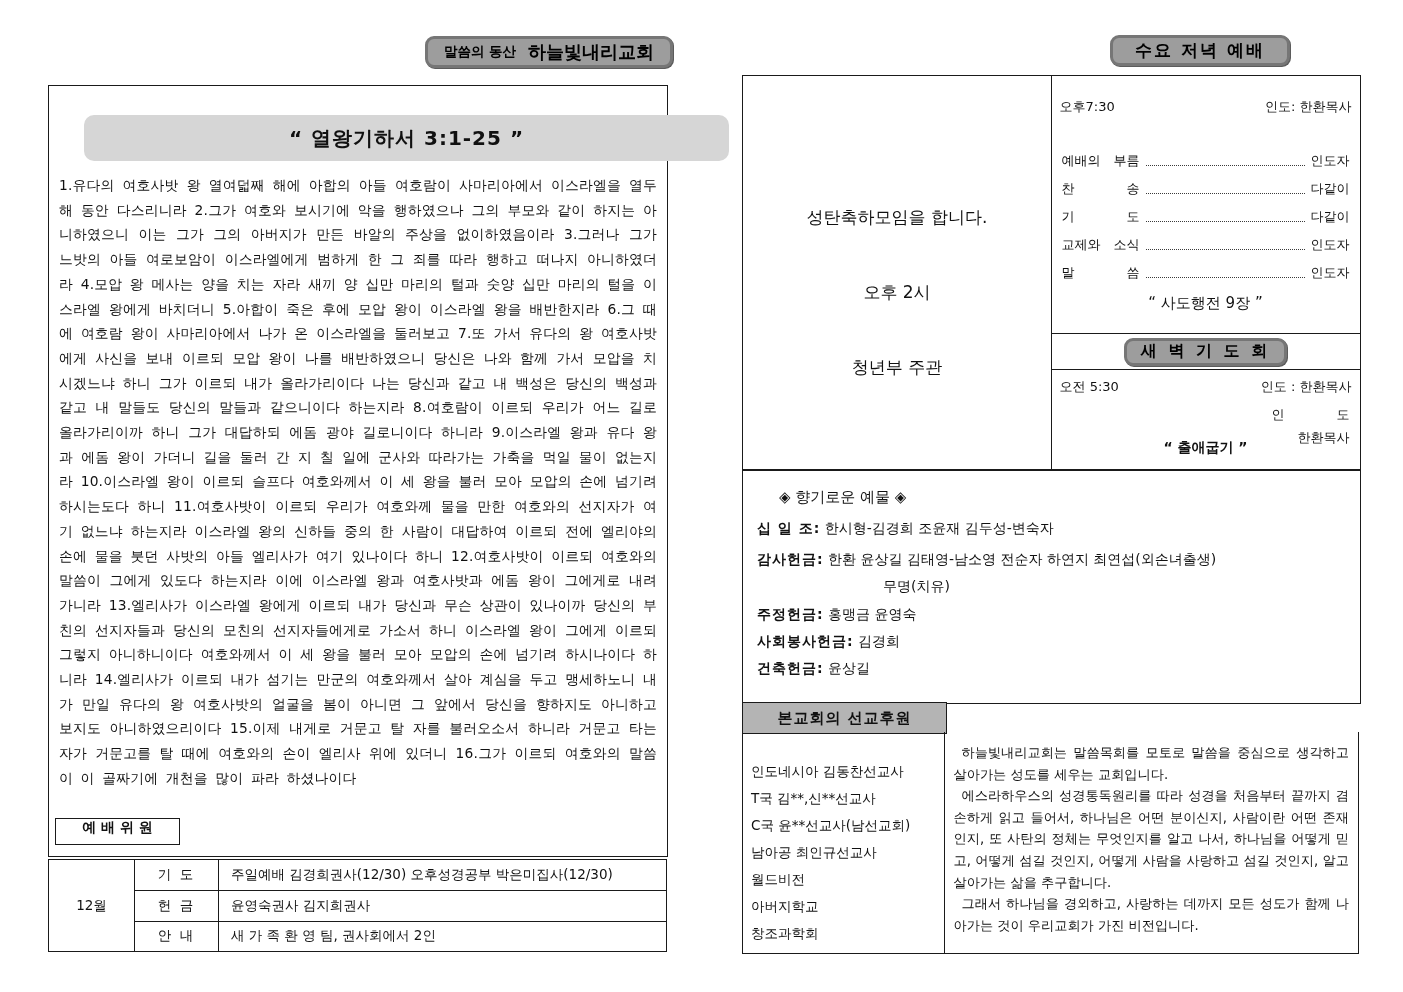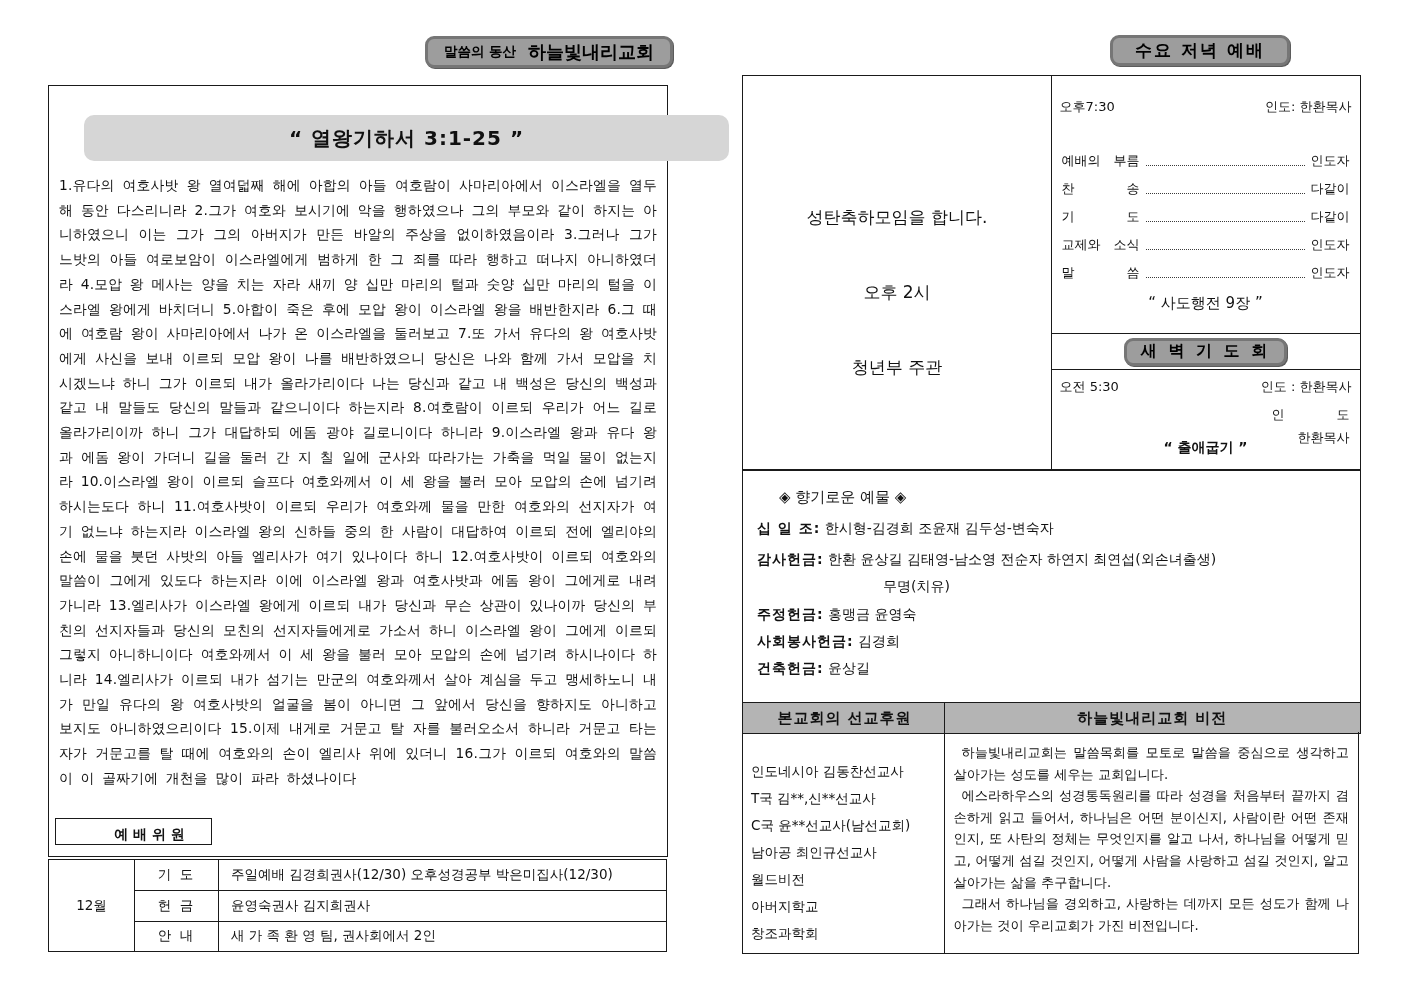--- a/index.html
+++ b/index.html
@@ -9,22 +9,22 @@
   
   .badge{background:#9d9d9d;border:3px solid #767676;border-radius:9px;
          color:#000;font-weight:bold;display:flex;align-items:center;justify-content:center;
          box-shadow:1px 1px 0 #5c5c5c;}
   
   .page-box{border:1.5px solid #1a1a1a;}
   .title-box{background:#d6d6d6;border-radius:10px;display:flex;align-items:center;justify-content:center;
              font-weight:bold;font-size:20px;letter-spacing:1px;}
   .scripture{font-size:13.8px;line-height:24.7px;text-align:justify;letter-spacing:0.2px;
              word-spacing:3px;overflow:hidden;}
-  .committee-label{border:1.5px solid #1a1a1a;display:flex;align-items:flex-end;justify-content:center;
-                   font-weight:bold;font-size:14px;padding-left:32px;}
+  .committee-label{border:1.5px solid #1a1a1a;display:flex;align-items:flex-start;justify-content:center;
+                   font-weight:bold;font-size:14px;}
   .ctable{display:grid;grid-template-columns:86px 84px 1fr;grid-template-rows:repeat(3,1fr);
           border:1.5px solid #1a1a1a;font-size:13.5px;}
   .ctable .month{grid-row:1/4;border-right:1.5px solid #1a1a1a;display:flex;align-items:center;justify-content:center;}
   .ctable .lab{border-right:1.5px solid #1a1a1a;display:flex;align-items:center;justify-content:center;letter-spacing:2px;}
   .ctable .val{display:flex;align-items:center;padding-left:12px;}
   .ctable .bt{border-top:1.5px solid #1a1a1a;}
   
   .cellbox{border:1.5px solid #1a1a1a;}
   .centerline{width:100%;text-align:center;}
   .row-flex{display:flex;justify-content:space-between;align-items:flex-end;font-size:13px;}
@@ -168,23 +168,20 @@
     <div class="abs off-row" style="left:14px;top:190px;">
       <b>건축헌금:</b>
       <span>윤상길</span>
     </div>
   </div>
 
   <div class="abs" style="left:742px;top:702px;width:617px;height:253px;">
     <div class="abs btable-header" style="left:0;top:0;width:203px;height:30px;">
       <span>본교회의 선교후원</span>
     </div>
-    <div class="abs btable-header" style="left:201.5px;top:0;width:415.5px;height:30px;">
-      <span>하늘빛내리교회 비전</span>
-    </div>
 
     <div class="abs missions" style="left:0;top:30px;width:203px;height:221.5px;box-sizing:border-box;
          border-left:1.5px solid #1a1a1a;border-bottom:1.5px solid #1a1a1a;border-right:1.5px solid #1a1a1a;">
       <div>인도네시아 김동찬선교사</div>
       <div>T국 김**,신**선교사</div>
       <div>C국 윤**선교사(남선교회)</div>
       <div>남아공 최인규선교사</div>
       <div>월드비전</div>
       <div>아버지학교</div>
       <div>창조과학회</div>

